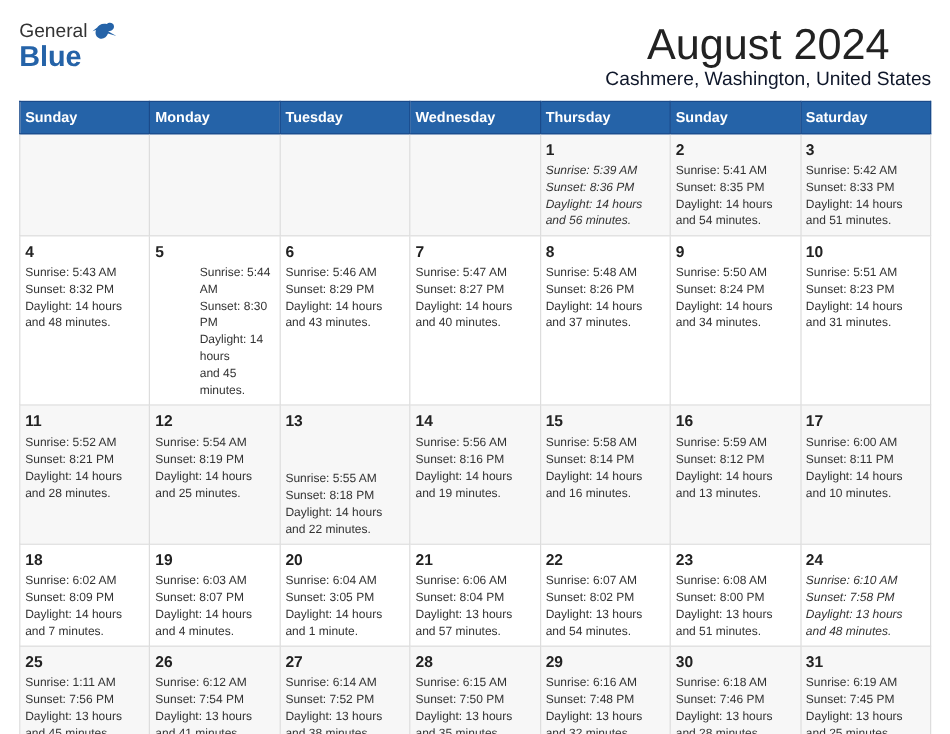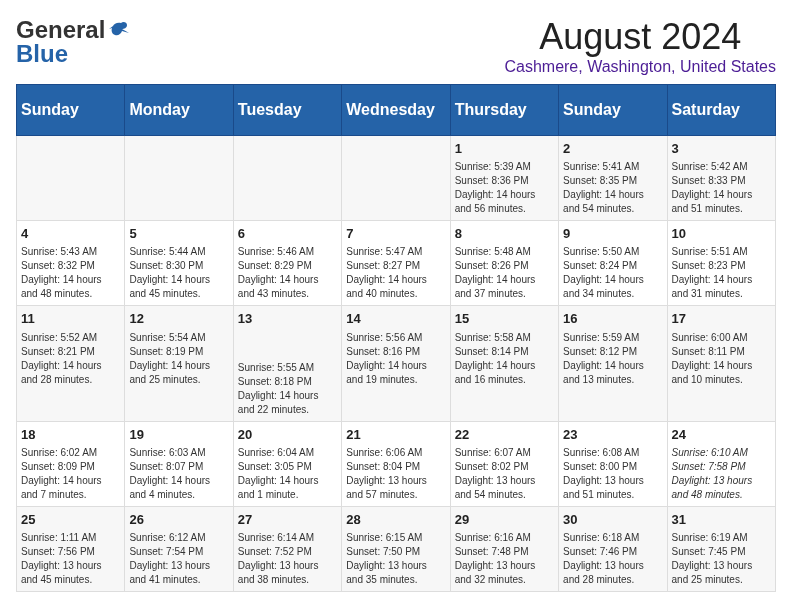--- a/index.html
+++ b/index.html
@@ -24,36 +24,36 @@
     .title-area {
       text-align: center;
     }
     .main-title {
       font-size: 36px;
       font-weight: normal;
       color: #222;
     }
     .subtitle {
       font-size: 16px;
-      color: #4c1d95;
+      color: #0f172a;
     }
     table {
       width: 100%;
       border-collapse: collapse;
       font-size: 11px;
     }
     thead tr {
       background: #2563a8;
       color: #fff;
     }
     thead th {
-      padding: 16px 4px;
+      padding: 6px 4px;
       text-align: left;
       font-weight: bold;
-      font-size: 16px;
+      font-size: 12px;
       border: 1px solid #1a4a8a;
     }
     tbody tr {
       border-bottom: 1px solid #ddd;
     }
     tbody td {
       vertical-align: top;
       padding: 4px 4px;
       border: 1px solid #ddd;
       height: 80px;
@@ -83,21 +83,21 @@
     tbody tr:nth-child(odd) td.empty-cell {
       background: #f7f7f7 !important;
     }
   </style>
 </head>
 <body>
 
 <div class="header-area">
   <div class="logo">
     <div style="display:flex;align-items:center;gap:2px;">
-      <span style="font-size:24px;font-weight:bold;color:#333;">General</span>
+      <span style="font-size:16px;font-weight:normal;color:#333;">General</span>
       <svg width="22" height="22" viewBox="0 0 22 22">
         <path d="M14 4 C16 2, 20 3, 20 6 C20 9, 17 10, 15 10 L22 14 L15 12 C14 15, 11 17, 8 16 C5 15, 4 12, 5 9 L2 10 L6 7 C7 5, 10 3, 14 4Z" fill="#2563a8"></path>
       </svg>
     </div>
     <span style="font-size:24px;font-weight:bold;color:#2563a8;margin-top:-4px;">Blue</span>
   </div>
   <div class="title-area">
     <div class="main-title">August 2024</div>
     <div class="subtitle">Cashmere, Washington, United States</div>
   </div>
@@ -116,21 +116,21 @@
       </tr>
   </thead>
   <tbody id="calendar-body">
   <tr>
         <td class="empty-cell"></td>
         <td class="empty-cell"></td>
         <td class="empty-cell"></td>
         <td class="empty-cell"></td>
         <td>
           <span class="day-number">1</span>
-          <div class="day-info" style="white-space: pre-line;">Sunrise: 5:39 AM
+          <div class="day-info" style="white-space: pre-line; font-style: italic;">Sunrise: 5:39 AM
 Sunset: 8:36 PM
 Daylight: 14 hours
 and 56 minutes.</div>
         </td>
         <td>
           <span class="day-number">2</span>
           <div class="day-info" style="white-space: pre-line;">Sunrise: 5:41 AM
 Sunset: 8:35 PM
 Daylight: 14 hours
 and 54 minutes.</div>
@@ -146,21 +146,21 @@
       <tr>
         <td>
           <span class="day-number">4</span>
           <div class="day-info" style="white-space: pre-line;">Sunrise: 5:43 AM
 Sunset: 8:32 PM
 Daylight: 14 hours
 and 48 minutes.</div>
         </td>
         <td>
           <span class="day-number">5</span>
-          <div class="day-info" style="white-space: pre-line;">Sunrise: 5:44 AM
+          <div class="day-info" style="white-space: pre-line; margin-left: 37px;">Sunrise: 5:44 AM
 Sunset: 8:30 PM
 Daylight: 14 hours
 and 45 minutes.</div>
         </td>
         <td>
           <span class="day-number">6</span>
           <div class="day-info" style="white-space: pre-line;">Sunrise: 5:46 AM
 Sunset: 8:29 PM
 Daylight: 14 hours
 and 43 minutes.</div>

